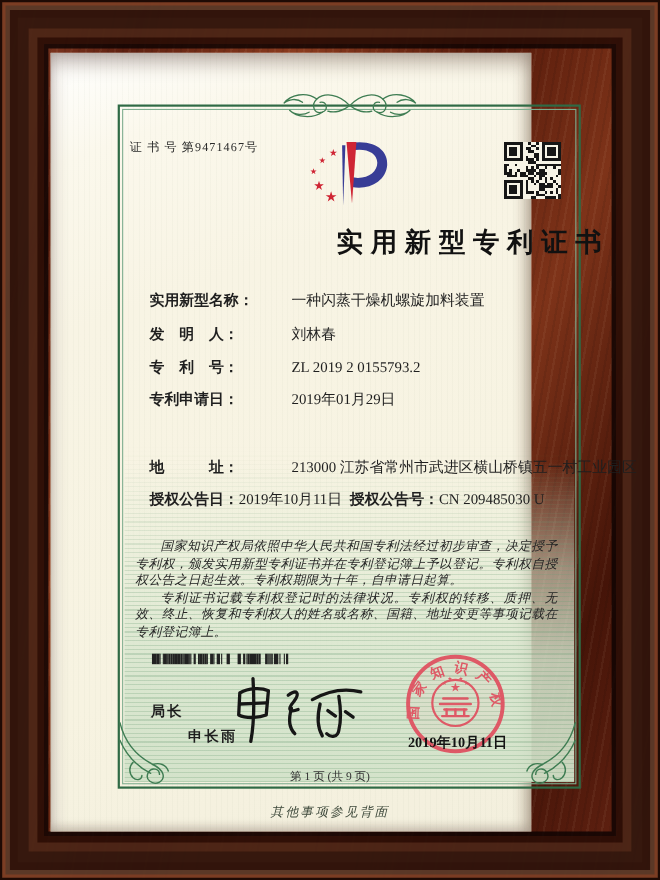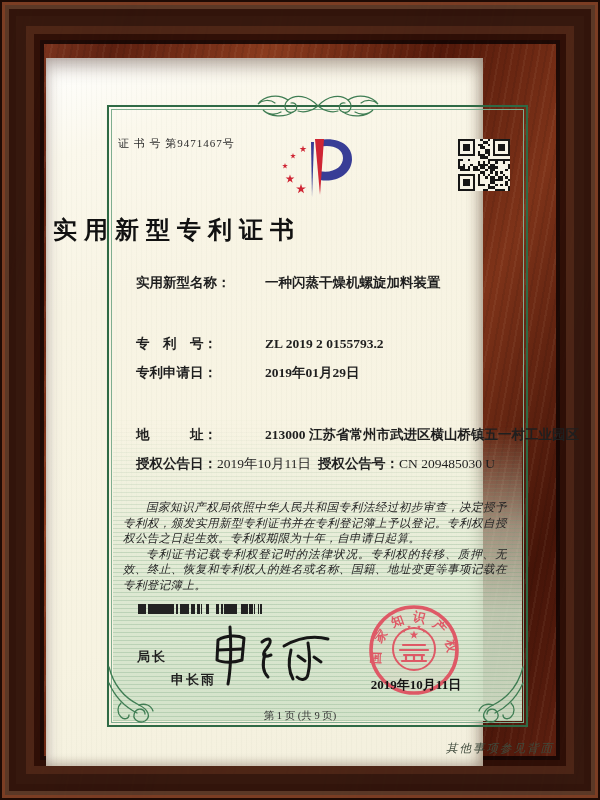--- a/index.html
+++ b/index.html
@@ -16,21 +16,21 @@
     inset 0 0 0 2px rgba(25,7,3,.95),
     inset 0 0 0 5px rgba(150,65,32,.55),
     inset 0 0 0 9px rgba(255,200,150,.20),
     inset 0 0 0 16px rgba(40,10,4,.28),
     inset 0 0 0 26px rgba(20,5,2,.40),
     inset 0 0 0 34px rgba(235,155,105,.16),
     inset 0 0 0 40px rgba(60,20,8,.60),
     inset 0 0 0 44px rgba(15,4,2,.85);}
 
   
-  .paper{position:absolute;left:46px;top:58px;width:437px;height:708px;
+  .paper{position:absolute;left:46px;top:48px;width:437px;height:708px;
     background:linear-gradient(160deg,#ffffff 0%,#fbf8ec 12%,#f8f4e4 30%,#f7f3e1 70%,#f3efdd 100%);
     box-shadow:inset 0 10px 16px rgba(60,30,15,.30), inset -7px 0 11px rgba(60,30,15,.16),
                inset 0 -5px 9px rgba(60,30,15,.14), inset 7px 0 9px rgba(255,255,255,.35);}
   .paper::before{content:"";position:absolute;inset:0;pointer-events:none;
     background:repeating-linear-gradient(90deg, rgba(120,140,110,.04) 0 1px, transparent 1px 5px);}
 
   
   .border-box{position:absolute;left:61px;top:47px;width:421px;height:622px;
     border:2px solid #2f6a45;box-sizing:border-box;}
   .border-inner{position:absolute;inset:2px;border:1px solid #7fae90;}
@@ -40,41 +40,41 @@
   .guilloche::after{content:"";position:absolute;inset:0;
     background:repeating-linear-gradient(0deg, rgba(110,160,120,.28) 0 1px, rgba(110,160,120,0) 1px 4px);
     -webkit-mask-image:linear-gradient(180deg, transparent 0 50%, #000 72%);
             mask-image:linear-gradient(180deg, transparent 0 50%, #000 72%);}
 
   .orn{position:absolute;}
 
   
   .abs{position:absolute;}
   .cert-no{left:72px;top:78px;font-size:11px;letter-spacing:1px;color:#2a2a2a;}
-  .title{left:0;top:156px;width:508px;text-align:left;font-size:24px;font-weight:600;
+  .title{left:0;top:156px;width:508px;text-align:right;font-size:24px;font-weight:600;
          letter-spacing:7px;text-indent:7px;color:#111;}
   .row{left:90px;font-size:13.5px;white-space:nowrap;}
   .row .lab{display:inline-block;width:129px;font-weight:bold;}
-  .row .val{font-weight:bold;}
+  .row .val{font-weight:normal;}
   .r0{top:216px}.r1{top:247px}.r2{top:277px}.r3{top:306px}.r4{top:337px}.r5{top:368px}
   .grant{top:397px;left:90px;font-size:13.5px;white-space:nowrap;}
   .grant .lab{font-weight:bold;}
   .grant .pair2{position:absolute;left:182px;top:0;}
   .paras{left:77px;top:421px;width:384px;font-size:11.5px;line-height:15.6px;
          text-align:justify;font-style:italic;color:#262626;letter-spacing:.4px;margin-top:21px;}
   .paras p{margin:0;text-indent:2em;}
   .barcode{left:92px;top:546px;width:125px;height:10px;}
   .issuer-title{left:91px;top:590px;font-size:13px;font-weight:bold;letter-spacing:2px;}
   .issuer-name{left:91px;top:613px;font-size:13px;font-weight:bold;letter-spacing:2px;padding-left:34px;}
   .signature{left:158px;top:564px;width:132px;height:68px;}
   .seal{left:321px;top:545px;width:94px;height:94px;opacity:.9;}
   .seal-date{left:308px;top:618px;width:124px;text-align:center;font-size:13px;
              font-weight:bold;color:#141414;}
   .page-note{left:0;top:651px;width:508px;text-align:center;font-size:10.5px;color:#333;}
-  .back-note{left:0;top:683px;width:508px;text-align:right;font-size:11.5px;
+  .back-note{left:0;top:683px;width:508px;text-align:center;font-size:11.5px;
              font-style:italic;color:#3f4a3c;letter-spacing:2px;}
 </style>
 </head>
 <body>
 
 <div class="wood"></div>
 
 <div class="paper">
 
   <div class="border-box">
@@ -267,20 +267,23 @@
         <rect x="18" y="20" width="1" height="1"></rect>
         <rect x="20" y="20" width="1" height="1"></rect>
       </g>
   </svg>
 
   <div class="abs title">实用新型专利证书</div>
 
   <div class="abs row r0">
     <span class="lab">实用新型名称：</span><span class="val">一种闪蒸干燥机螺旋加料装置</span>
   </div>
+  <div class="abs row r1">
+    <span class="lab">发　明　人：</span><span class="val">刘林春</span>
+  </div>
   <div class="abs row r2">
     <span class="lab">专　利　号：</span><span class="val">ZL 2019 2 0155793.2</span>
   </div>
   <div class="abs row r3">
     <span class="lab">专利申请日：</span><span class="val">2019年01月29日</span>
   </div>
   <div class="abs row r5">
     <span class="lab">地　　　址：</span><span class="val">213000 江苏省常州市武进区横山桥镇五一村工业园区</span>
   </div>
 

